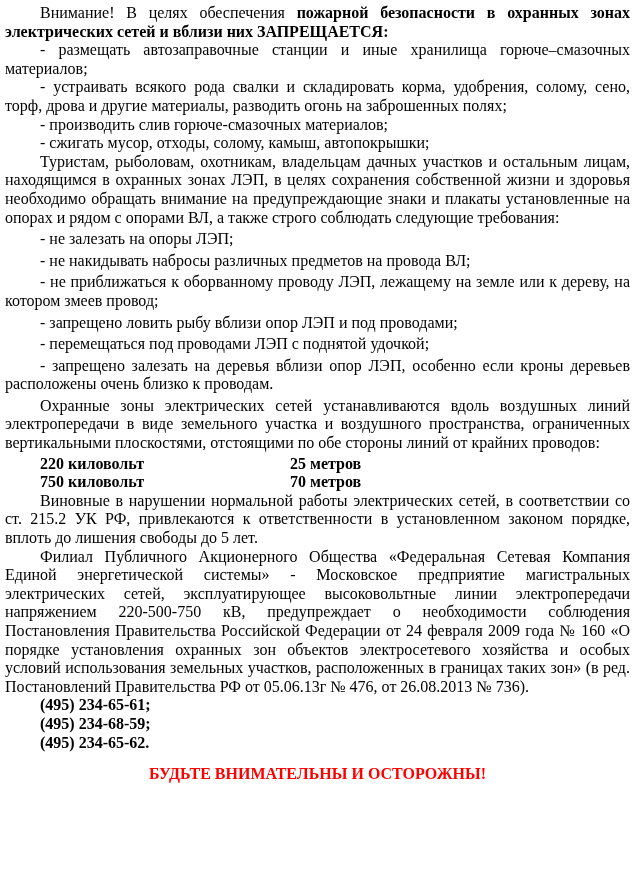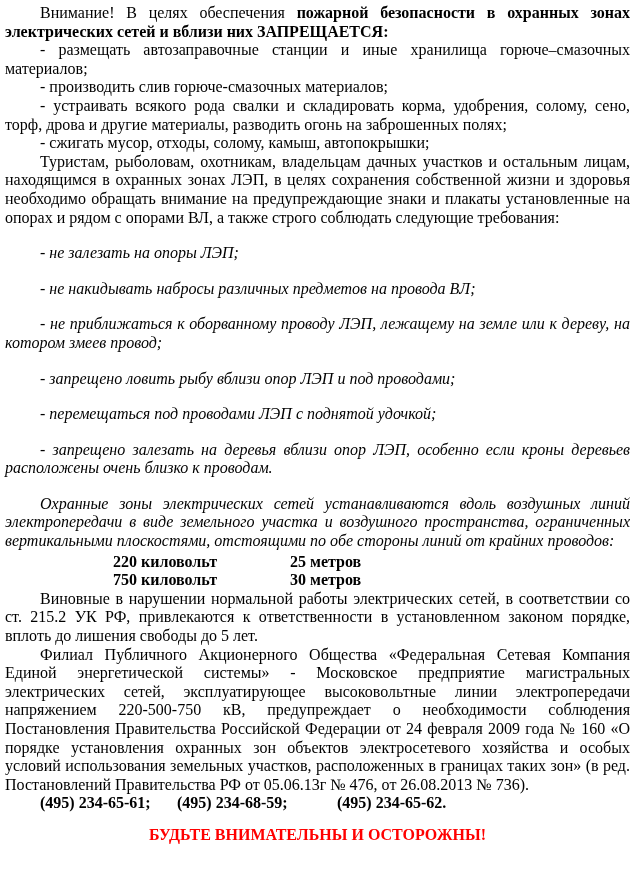--- a/index.html
+++ b/index.html
@@ -17,76 +17,77 @@
   .page {
     width: 634px;
     height: 886px;
     padding: 4px 4px 0 5px;
   }
   p.para {
     margin: 0;
     text-align: justify;
     text-indent: 35px;
   }
-  p.gap { margin-top: 17px; font-style: italic; }
+  p.gap { margin-top: 3px; }
   .bold { font-weight: bold; }
   .vtable { margin-top: 2px; }
   .vrow {
     display: flex;
     padding-left: 35px;
     font-weight: bold;
   }
-  .vrow .vcol { width: 250px; text-align: center; }
+  .vrow .vcol { width: 250px; }
   .phones-line {
     margin: 0;
     padding-left: 35px;
     font-weight: bold;
     display: flex;
+    flex-direction: column;
   }
   .phones-line .ph1 { width: 137px; }
   .phones-line .ph2 { width: 160px; }
   .footer-warning {
     margin: 13px 0 0 0;
     text-align: center;
     text-indent: 0;
     font-weight: bold;
     color: #ff0000;
   }
 </style>
 </head>
 <body>
 
 <div class="page">
 
   <p class="para"><span>Внимание! В целях обеспечения </span><span class="bold">пожарной безопасности в охранных зонах электрических сетей и вблизи них ЗАПРЕЩАЕТСЯ:</span></p>
 
   <p class="para">- размещать автозаправочные станции и иные хранилища горюче–смазочных материалов;</p>
+  <p class="para">- устраивать всякого рода свалки и складировать корма, удобрения, солому, сено, торф, дрова и другие материалы, разводить огонь на заброшенных полях;</p>
   <p class="para">- производить слив горюче-смазочных материалов;</p>
-  <p class="para">- устраивать всякого рода свалки и складировать корма, удобрения, солому, сено, торф, дрова и другие материалы, разводить огонь на заброшенных полях;</p>
   <p class="para">- сжигать мусор, отходы, солому, камыш, автопокрышки;</p>
 
   <p class="para">Туристам, рыболовам, охотникам, владельцам дачных участков и остальным лицам, находящимся в охранных зонах ЛЭП, в целях сохранения собственной жизни и здоровья необходимо обращать внимание на предупреждающие знаки и плакаты установленные на опорах и рядом с опорами ВЛ, а также строго соблюдать следующие требования:</p>
 
   <p class="para gap">- не залезать на опоры ЛЭП;</p>
   <p class="para gap">- не накидывать набросы различных предметов на провода ВЛ;</p>
   <p class="para gap">- не приближаться к оборванному проводу ЛЭП, лежащему на земле или к дереву, на котором змеев провод;</p>
   <p class="para gap">- запрещено ловить рыбу вблизи опор ЛЭП и под проводами;</p>
   <p class="para gap">- перемещаться под проводами ЛЭП с поднятой удочкой;</p>
   <p class="para gap">- запрещено залезать на деревья вблизи опор ЛЭП, особенно если кроны деревьев расположены очень близко к проводам.</p>
 
   <p class="para gap">Охранные зоны электрических сетей устанавливаются вдоль воздушных линий электропередачи в виде земельного участка и воздушного пространства, ограниченных вертикальными плоскостями, отстоящими по обе стороны линий от крайних проводов:</p>
 
   <div class="vtable">
     <div class="vrow">
       <span class="vcol">220 киловольт</span>
       <span class="mcol">25 метров</span>
     </div>
     <div class="vrow">
       <span class="vcol">750 киловольт</span>
-      <span class="mcol">30 метров</span>
+      <span class="mcol">70 метров</span>
     </div>
   </div>
 
 
   <p class="para">Виновные в нарушении нормальной работы электрических сетей, в соответствии со ст. 215.2 УК РФ, привлекаются к ответственности в установленном законом порядке, вплоть до лишения свободы до 5 лет.</p>
 
 
   <p class="para">Филиал Публичного Акционерного Общества «Федеральная Сетевая Компания Единой энергетической системы» - Московское предприятие магистральных электрических сетей, эксплуатирующее высоковольтные линии электропередачи напряжением 220-500-750 кВ, предупреждает о необходимости соблюдения Постановления Правительства Российской Федерации от 24 февраля 2009 года № 160 «О порядке установления охранных зон объектов электросетевого хозяйства и особых условий использования земельных участков, расположенных в границах таких зон» (в ред. Постановлений Правительства РФ от 05.06.13г № 476, от 26.08.2013 № 736).</p>
 
 

